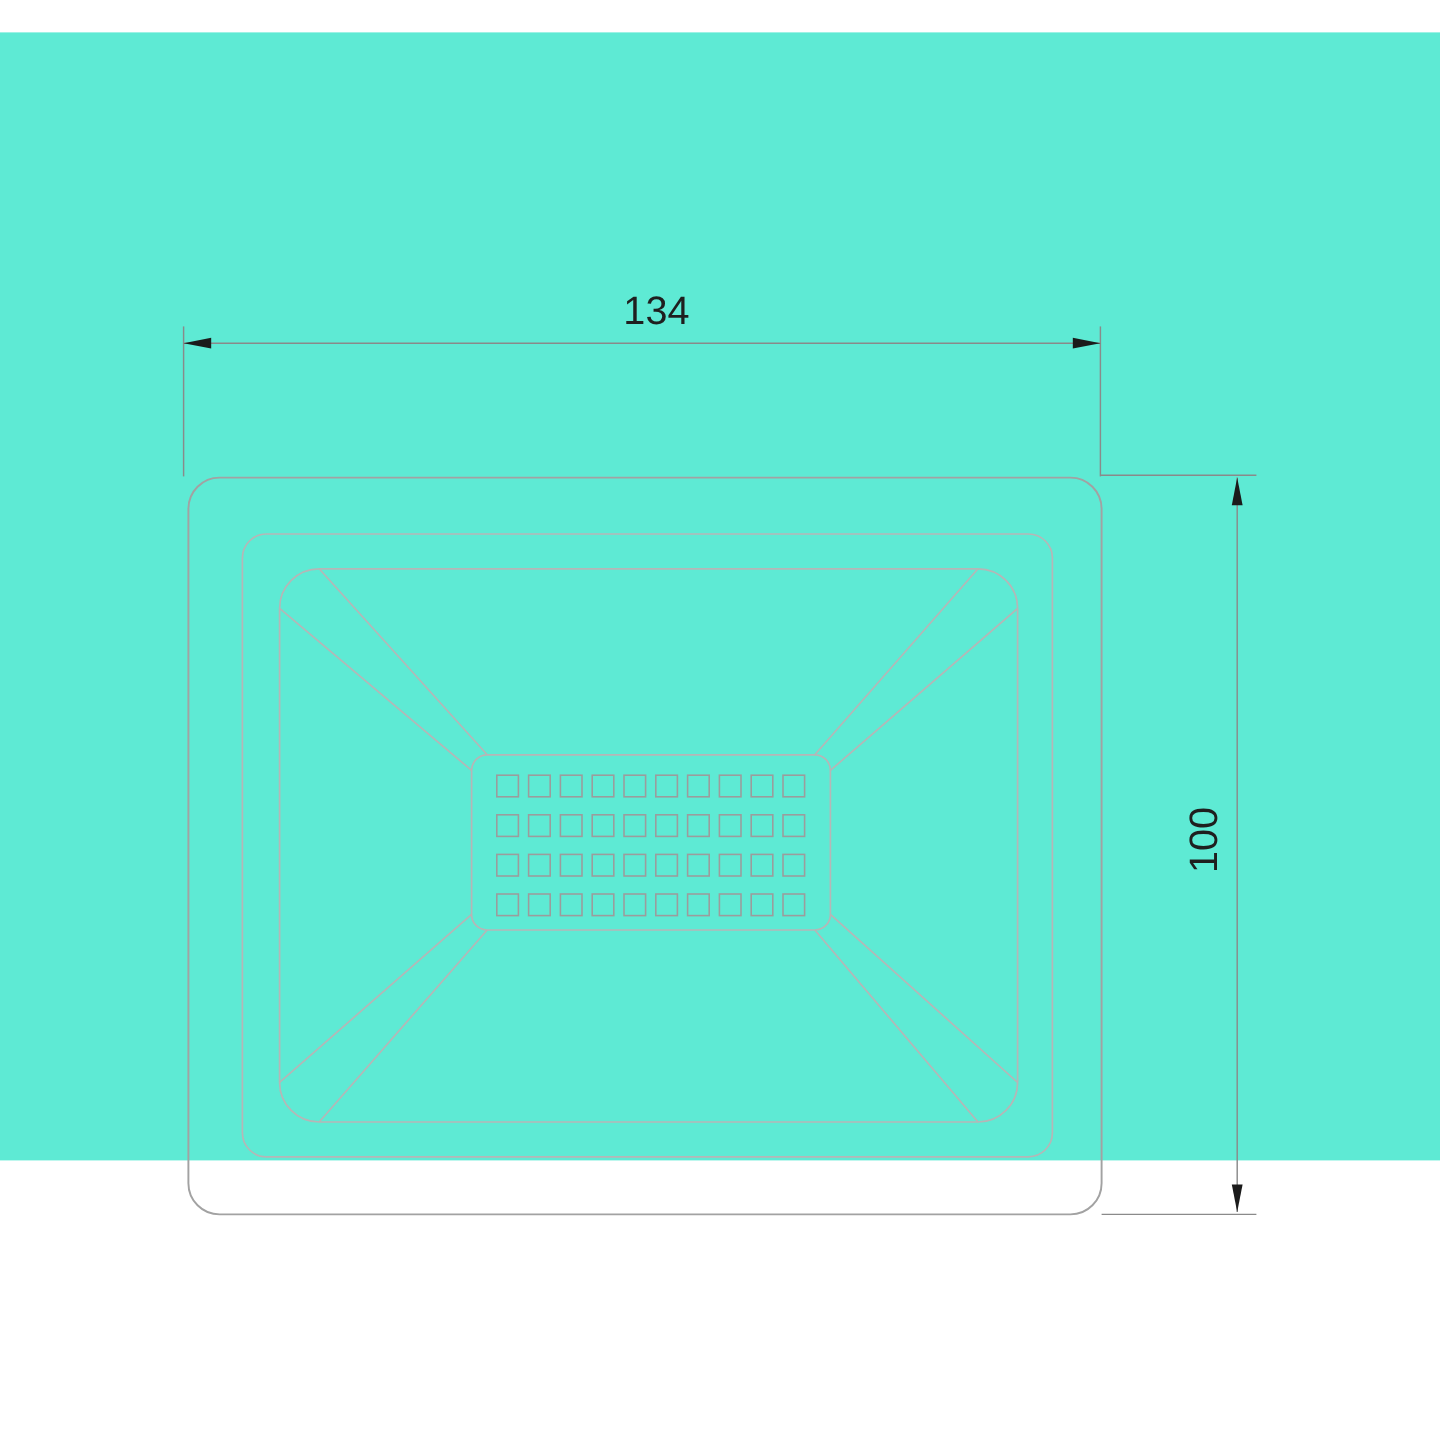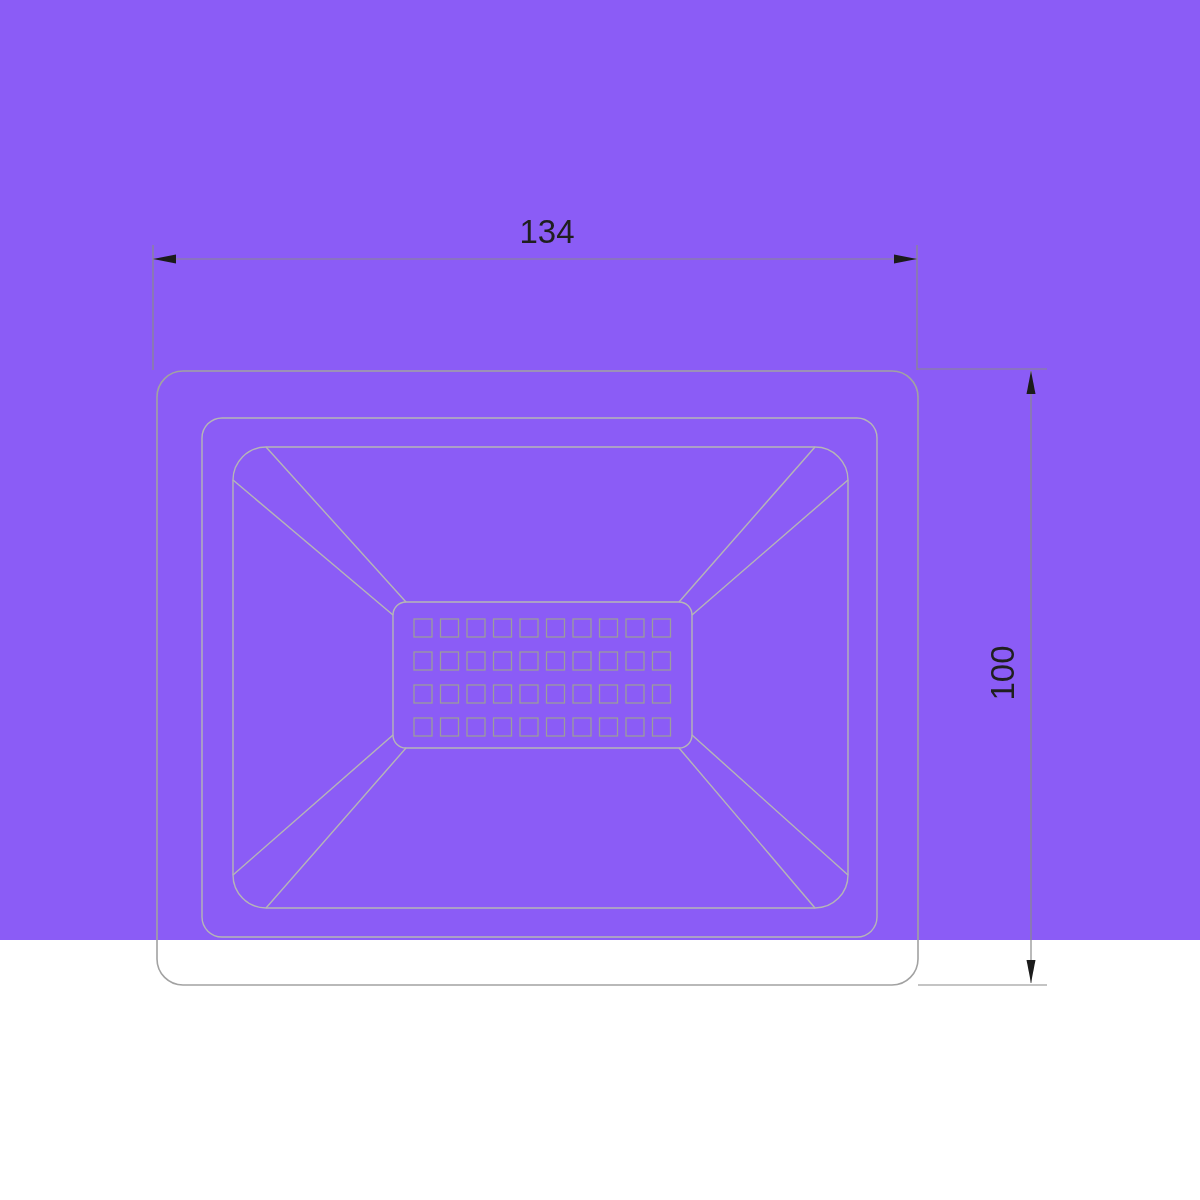--- a/index.html
+++ b/index.html
@@ -8,21 +8,22 @@
     background: #ffffff;
     width: 1200px;
     height: 1200px;
     overflow: hidden;
     font-family: "Liberation Sans", sans-serif;
   }
   .canvas-wrap {
     position: relative;
     width: 1200px;
     height: 940px;
-    background: #8b5cf6;
+    background: #5eead4;
+    margin-top: 27px;
   }
   svg {
     display: block;
     width: 1200px;
     height: 1200px;
   }
   .outline-shape {
     fill: none;
   }
   .dim-text {

